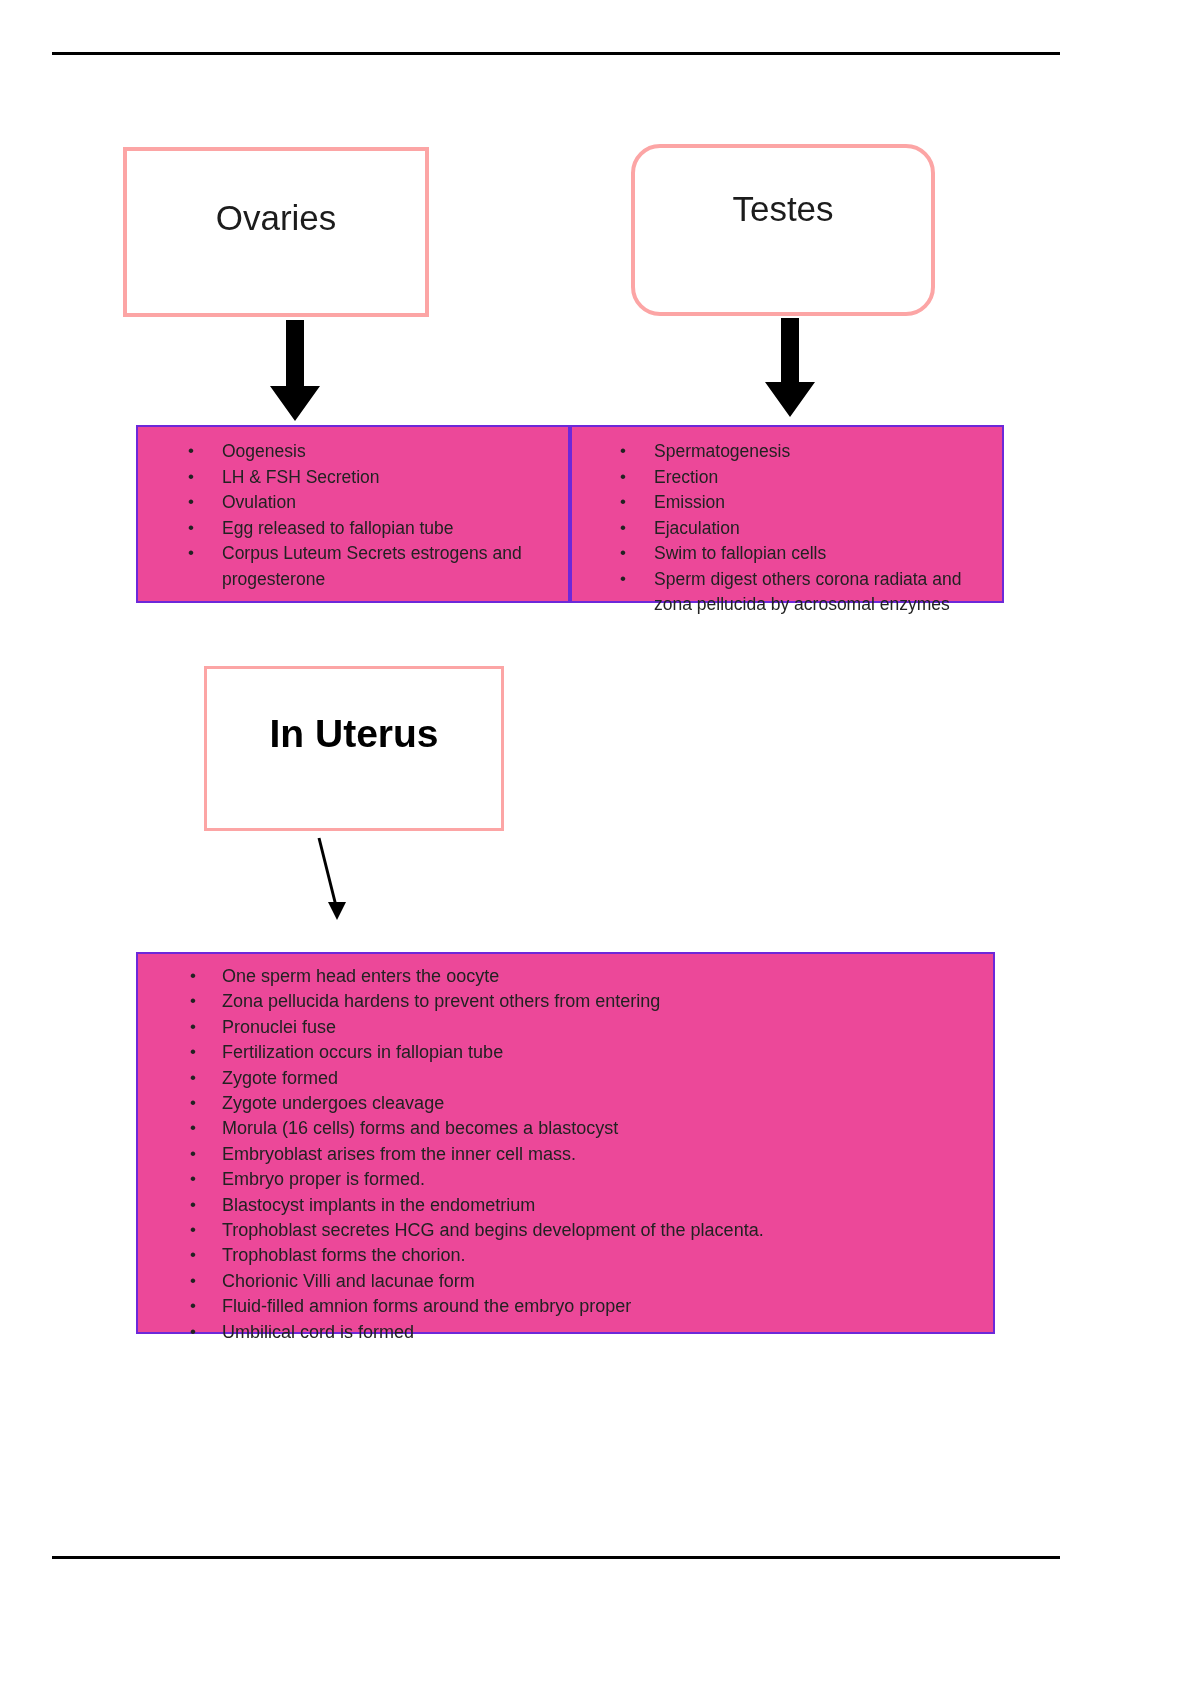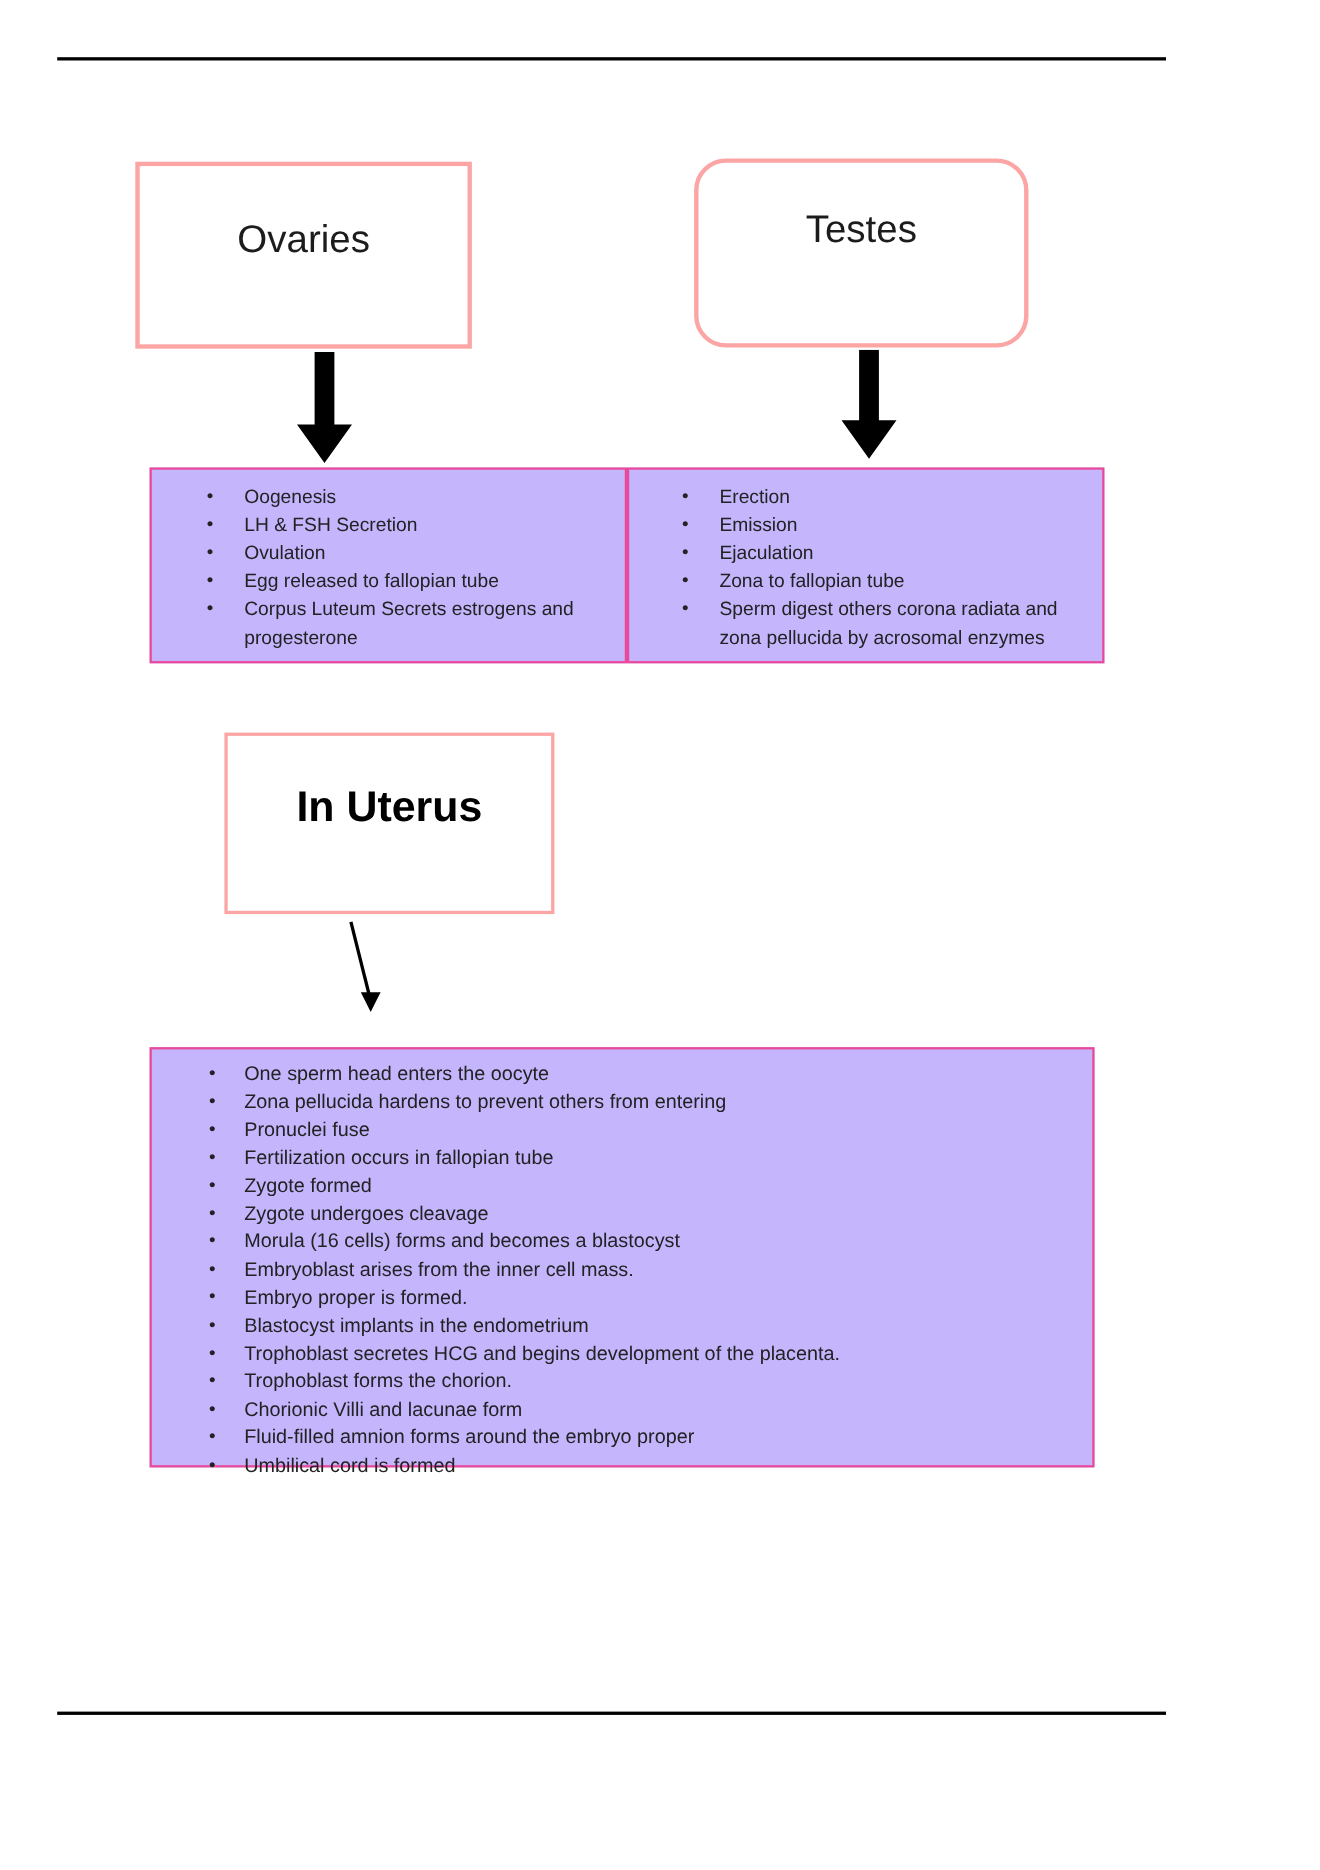--- a/index.html
+++ b/index.html
@@ -79,22 +79,22 @@
 
   
   .arrow {
     position: absolute;
   }
 
   
   .list-panel {
     position: absolute;
     box-sizing: border-box;
-    background: #c4b5fd;
-    border: 2px solid #ec4899;
+    background: #ec4899;
+    border: 2px solid #6d28d9;
     padding: 12px 16px 12px 10px;
   }
   .list-panel ul {
     list-style: none;
     margin: 0;
     padding: 0;
   }
   .list-panel li {
     position: relative;
     padding-left: 74px;
@@ -175,24 +175,25 @@
       <li>Oogenesis</li>
       <li>LH &amp; FSH Secretion</li>
       <li>Ovulation</li>
       <li>Egg released to fallopian tube</li>
       <li>Corpus Luteum Secrets estrogens and progesterone</li>
     </ul>
   </div>
 
   <div class="list-panel" id="panel-testes">
     <ul>
+      <li>Spermatogenesis</li>
       <li>Erection</li>
       <li>Emission</li>
       <li>Ejaculation</li>
-      <li>Zona to fallopian tube</li>
+      <li>Swim to fallopian cells</li>
       <li>Sperm digest others corona radiata and zona pellucida by acrosomal enzymes</li>
     </ul>
   </div>
 
   <div class="title-box" id="box-in-uterus">
     <span class="title-text">In Uterus</span>
   </div>
 
   <svg class="arrow" style="left:305px; top:832px;" width="60" height="95" viewBox="0 0 60 95">
     <line x1="14" y1="6" x2="32" y2="78" stroke="#000000" stroke-width="3"></line>

